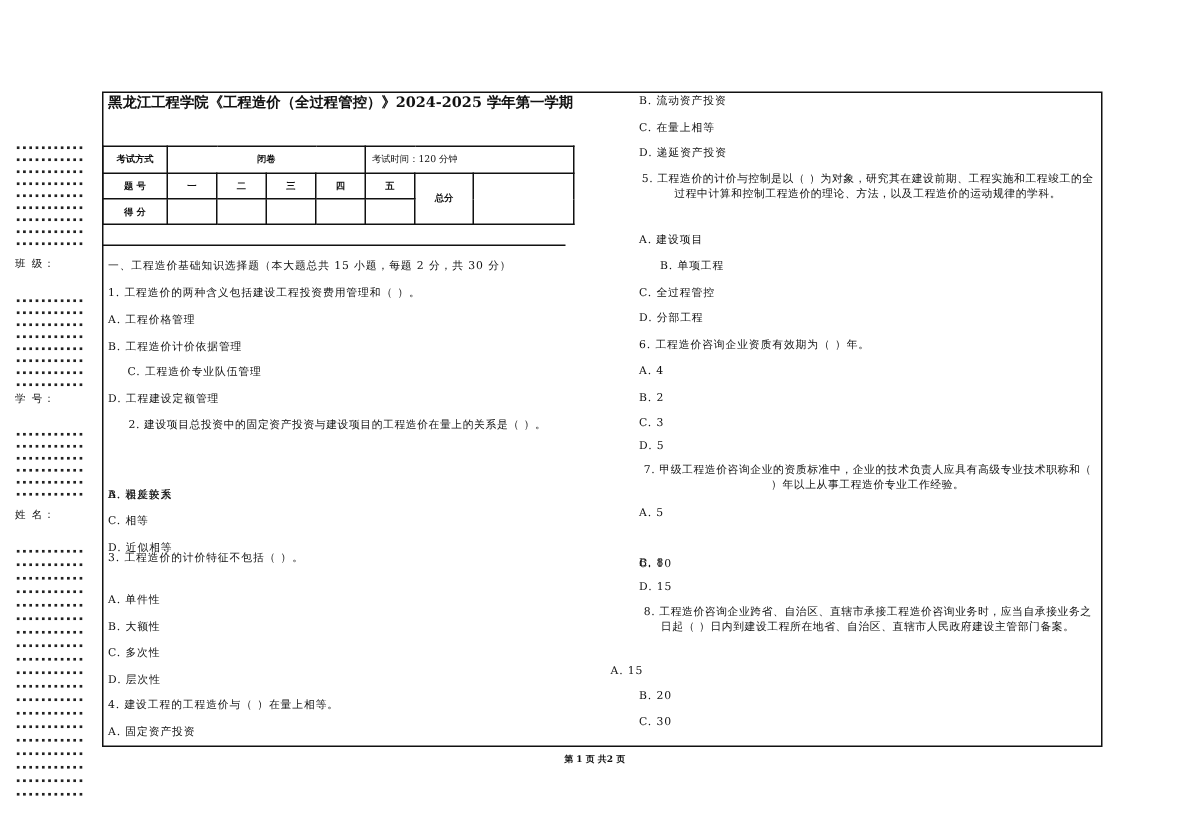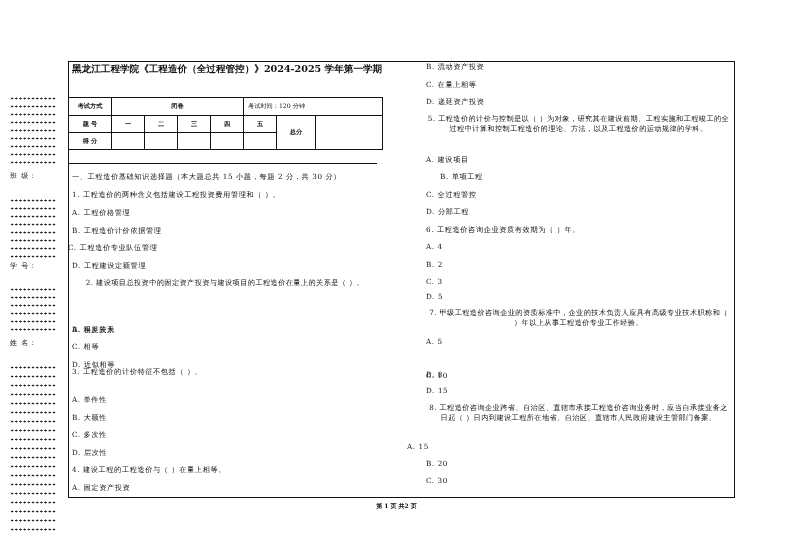--- a/index.html
+++ b/index.html
@@ -122,21 +122,21 @@
 </tbody>
   </table>
 
 <div class="hline"></div>
 
 <div class="q" style="left:72px; top:172px">一、工程造价基础知识选择题（本大题总共 15 小题，每题 2 分，共 30 分）</div>
 
 <div class="q" style="left:72px; top:190px">1. 工程造价的两种含义包括建设工程投资费用管理和（   ）。</div>
 <div class="q" style="left:72px; top:208px">A. 工程价格管理</div>
 <div class="q" style="left:72px; top:226px">B. 工程造价计价依据管理</div>
-<div class="q" style="left:68px; top:243px">C. 工程造价专业队伍管理</div>
+<div class="q" style="left:85px; top:243px">C. 工程造价专业队伍管理</div>
 <div class="q" style="left:72px; top:261px">D. 工程建设定额管理</div>
 
 <div class="q wrap" style="left:72px; top:278px; width:306px">2. 建设项目总投资中的固定资产投资与建设项目的工程造价在量上的关系是（   ）。</div>
 <div class="q" style="left:72px; top:325px">A. 相反关系</div>
 <div class="q" style="left:72px; top:325px">B. 误差较大</div>
 <div class="q" style="left:72px; top:342px">C. 相等</div>
 <div class="q" style="left:72px; top:360px">D. 近似相等</div>
 
 <div class="q" style="left:72px; top:367px">3. 工程造价的计价特征不包括（   ）。</div>
 <div class="q" style="left:72px; top:395px">A. 单件性</div>

